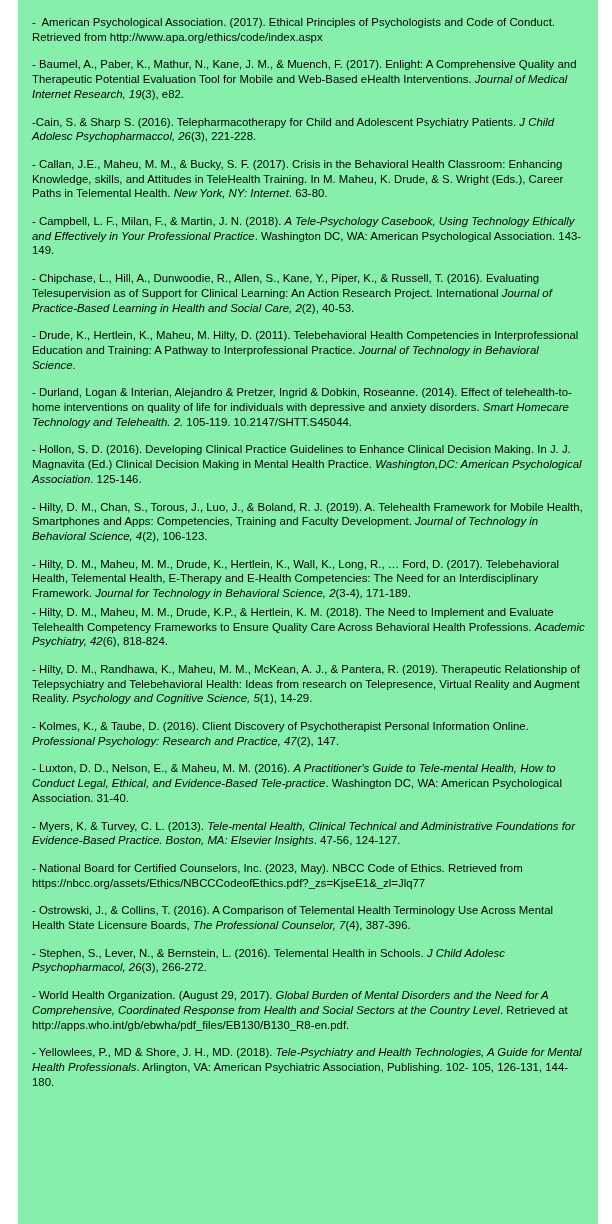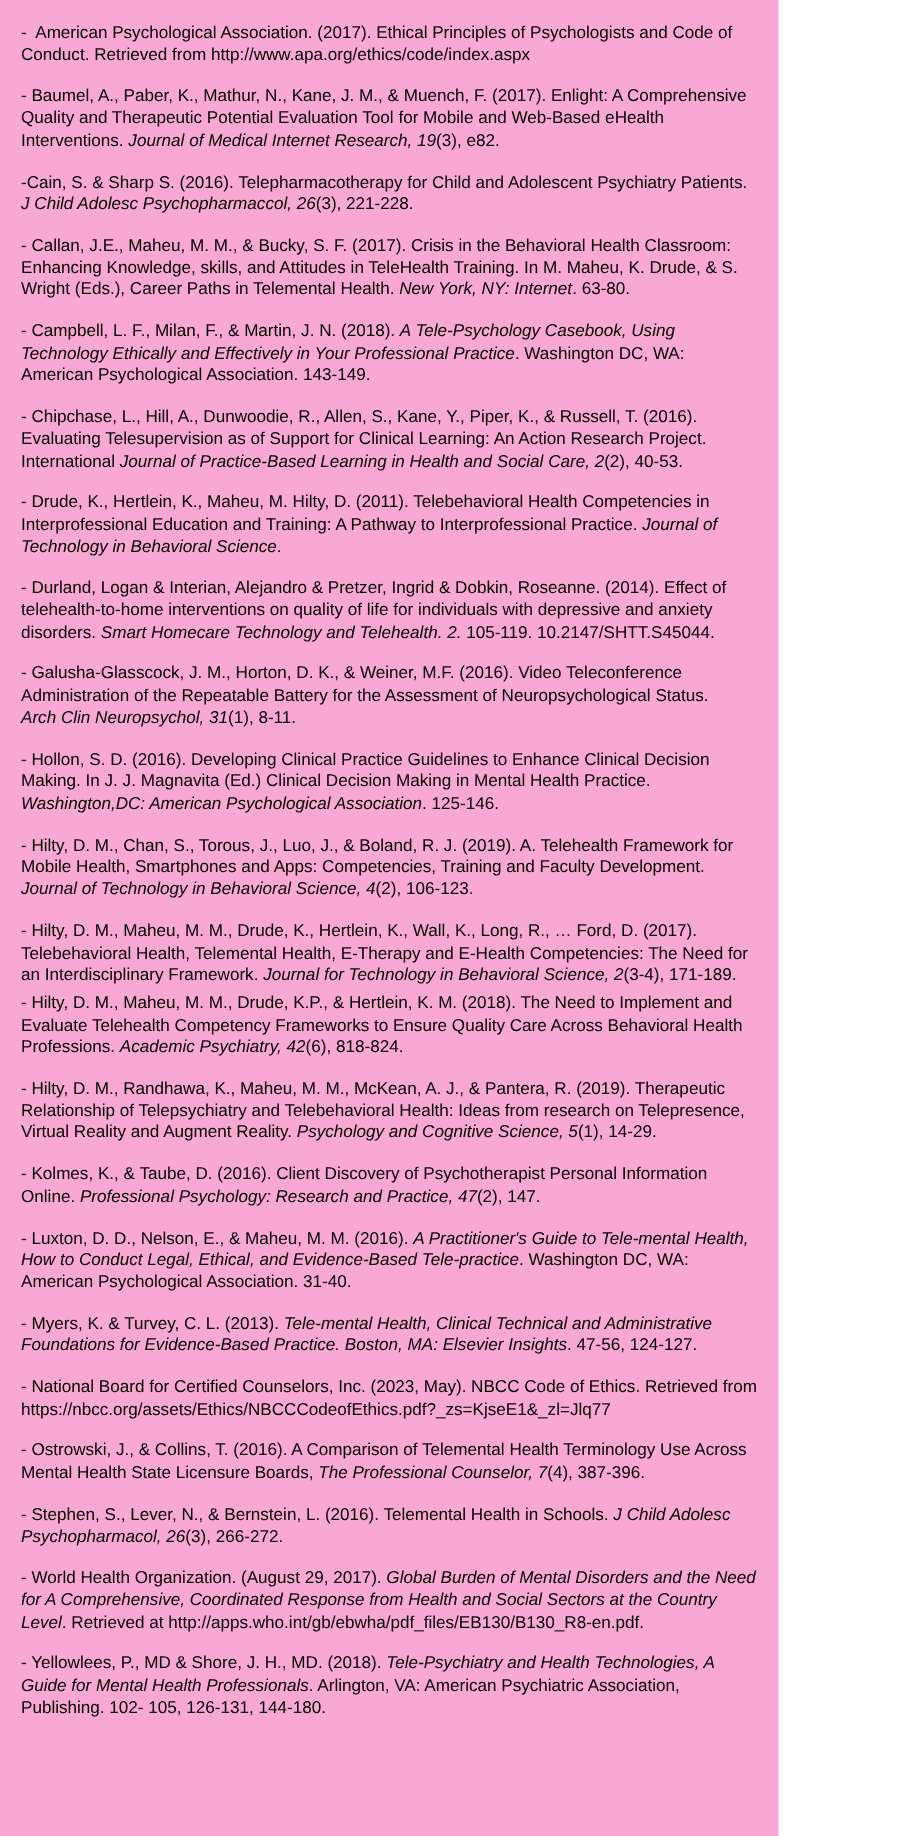--- a/index.html
+++ b/index.html
@@ -11,24 +11,25 @@
     width: 612px;
     min-height: 1224px;
     box-sizing: border-box;
     font-family: "Liberation Sans", sans-serif;
     font-size: 11.4px;
     line-height: 14.7px;
     color: #000000;
   }
   .page {
     box-sizing: border-box;
-    width: 519px;
+    width: 580px;
     min-height: 1224px;
     padding: 15px 13px 10px 14px;
-    background: #f9a8d4;
+    background: #86efac;
+    margin-left: 18px;
   }
   .ref {
     margin: 13px 0 0 0;
     white-space: pre-wrap;
   }
   .ref:first-child {
     margin-top: 0;
   }
   .ref.tight {
     margin-top: 4px;
@@ -43,22 +44,20 @@
 <div class="page">
   <div id="references">
       <p class="ref"><span>-  American Psychological Association. (2017). Ethical Principles of Psychologists and Code of Conduct. Retrieved from http://www.apa.org/ethics/code/index.aspx</span></p>
       <p class="ref"><span>- Baumel, A., Paber, K., Mathur, N., Kane, J. M., &amp; Muench, F. (2017). Enlight: A Comprehensive Quality and Therapeutic Potential Evaluation Tool for Mobile and Web-Based eHealth Interventions. </span><em>Journal of Medical Internet Research, 19</em><span>(3), e82.</span></p>
       <p class="ref"><span>-Cain, S. &amp; Sharp S. (2016). Telepharmacotherapy for Child and Adolescent Psychiatry Patients. </span><em>J Child Adolesc Psychopharmaccol, 26</em><span>(3), 221-228.</span></p>
       <p class="ref"><span>- Callan, J.E., Maheu, M. M., &amp; Bucky, S. F. (2017). Crisis in the Behavioral Health Classroom: Enhancing Knowledge, skills, and Attitudes in TeleHealth Training. In M. Maheu, K. Drude, &amp; S. Wright (Eds.), Career Paths in Telemental Health. </span><em>New York, NY: Internet</em><span>. 63-80.</span></p>
       <p class="ref"><span>- Campbell, L. F., Milan, F., &amp; Martin, J. N. (2018). </span><em>A Tele-Psychology Casebook, Using Technology Ethically and Effectively in Your Professional Practice</em><span>. Washington DC, WA: American Psychological Association. 143-149.</span></p>
       <p class="ref"><span>- Chipchase, L., Hill, A., Dunwoodie, R., Allen, S., Kane, Y., Piper, K., &amp; Russell, T. (2016). Evaluating Telesupervision as of Support for Clinical Learning: An Action Research Project. International </span><em>Journal of Practice-Based Learning in Health and Social Care, 2</em><span>(2), 40-53.</span></p>
       <p class="ref"><span>- Drude, K., Hertlein, K., Maheu, M. Hilty, D. (2011). Telebehavioral Health Competencies in Interprofessional Education and Training: A Pathway to Interprofessional Practice. </span><em>Journal of Technology in Behavioral Science</em><span>.</span></p>
       <p class="ref"><span>- Durland, Logan &amp; Interian, Alejandro &amp; Pretzer, Ingrid &amp; Dobkin, Roseanne. (2014). Effect of telehealth-to-home interventions on quality of life for individuals with depressive and anxiety disorders. </span><em>Smart Homecare Technology and Telehealth. 2.</em><span> 105-119. 10.2147/SHTT.S45044.</span></p>
-      <p class="ref"><span>- Galusha-Glasscock, J. M., Horton, D. K., &amp; Weiner, M.F. (2016). Video Teleconference Administration of the Repeatable Battery for the Assessment of Neuropsychological Status.
-</span><em>Arch Clin Neuropsychol, 31</em><span>(1), 8-11.</span></p>
       <p class="ref"><span>- Hollon, S. D. (2016). Developing Clinical Practice Guidelines to Enhance Clinical Decision Making. In J. J. Magnavita (Ed.) Clinical Decision Making in Mental Health Practice. </span><em>Washington,DC: American Psychological Association</em><span>. 125-146.</span></p>
       <p class="ref"><span>- Hilty, D. M., Chan, S., Torous, J., Luo, J., &amp; Boland, R. J. (2019). A. Telehealth Framework for Mobile Health, Smartphones and Apps: Competencies, Training and Faculty Development. </span><em>Journal of Technology in Behavioral Science, 4</em><span>(2), 106-123.</span></p>
       <p class="ref"><span>- Hilty, D. M., Maheu, M. M., Drude, K., Hertlein, K., Wall, K., Long, R., … Ford, D. (2017). Telebehavioral Health, Telemental Health, E-Therapy and E-Health Competencies: The Need for an Interdisciplinary Framework. </span><em>Journal for Technology in Behavioral Science, 2</em><span>(3-4), 171-189.</span></p>
       <p class="ref tight"><span>- Hilty, D. M., Maheu, M. M., Drude, K.P., &amp; Hertlein, K. M. (2018). The Need to Implement and Evaluate Telehealth Competency Frameworks to Ensure Quality Care Across Behavioral Health Professions. </span><em>Academic Psychiatry, 42</em><span>(6), 818-824.</span></p>
       <p class="ref"><span>- Hilty, D. M., Randhawa, K., Maheu, M. M., McKean, A. J., &amp; Pantera, R. (2019). Therapeutic Relationship of Telepsychiatry and Telebehavioral Health: Ideas from research on Telepresence, Virtual Reality and Augment Reality. </span><em>Psychology and Cognitive Science, 5</em><span>(1), 14-29.</span></p>
       <p class="ref"><span>- Kolmes, K., &amp; Taube, D. (2016). Client Discovery of Psychotherapist Personal Information Online. </span><em>Professional Psychology: Research and Practice, 47</em><span>(2), 147.</span></p>
       <p class="ref"><span>- Luxton, D. D., Nelson, E., &amp; Maheu, M. M. (2016). </span><em>A Practitioner's Guide to Tele-mental Health, How to Conduct Legal, Ethical, and Evidence-Based Tele-practice</em><span>. Washington DC, WA: American Psychological Association. 31-40.</span></p>
       <p class="ref"><span>- Myers, K. &amp; Turvey, C. L. (2013). </span><em>Tele-mental Health, Clinical Technical and Administrative Foundations for Evidence-Based Practice. Boston, MA: Elsevier Insights</em><span>. 47-56, 124-127.</span></p>
       <p class="ref"><span>- National Board for Certified Counselors, Inc. (2023, May). NBCC Code of Ethics. Retrieved from https://nbcc.org/assets/Ethics/NBCCCodeofEthics.pdf?_zs=KjseE1&amp;_zl=Jlq77</span></p>
       <p class="ref"><span>- Ostrowski, J., &amp; Collins, T. (2016). A Comparison of Telemental Health Terminology Use Across Mental Health State Licensure Boards, </span><em>The Professional Counselor, 7</em><span>(4), 387-396.</span></p>

